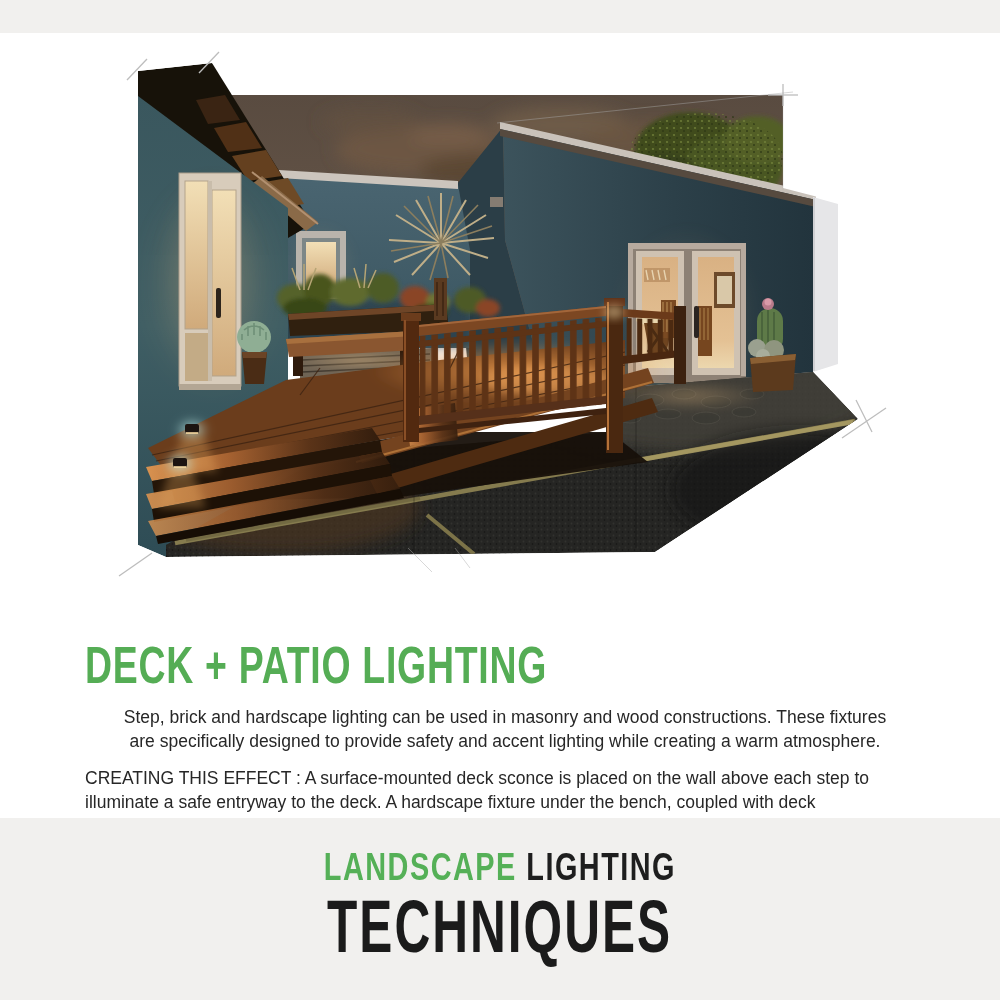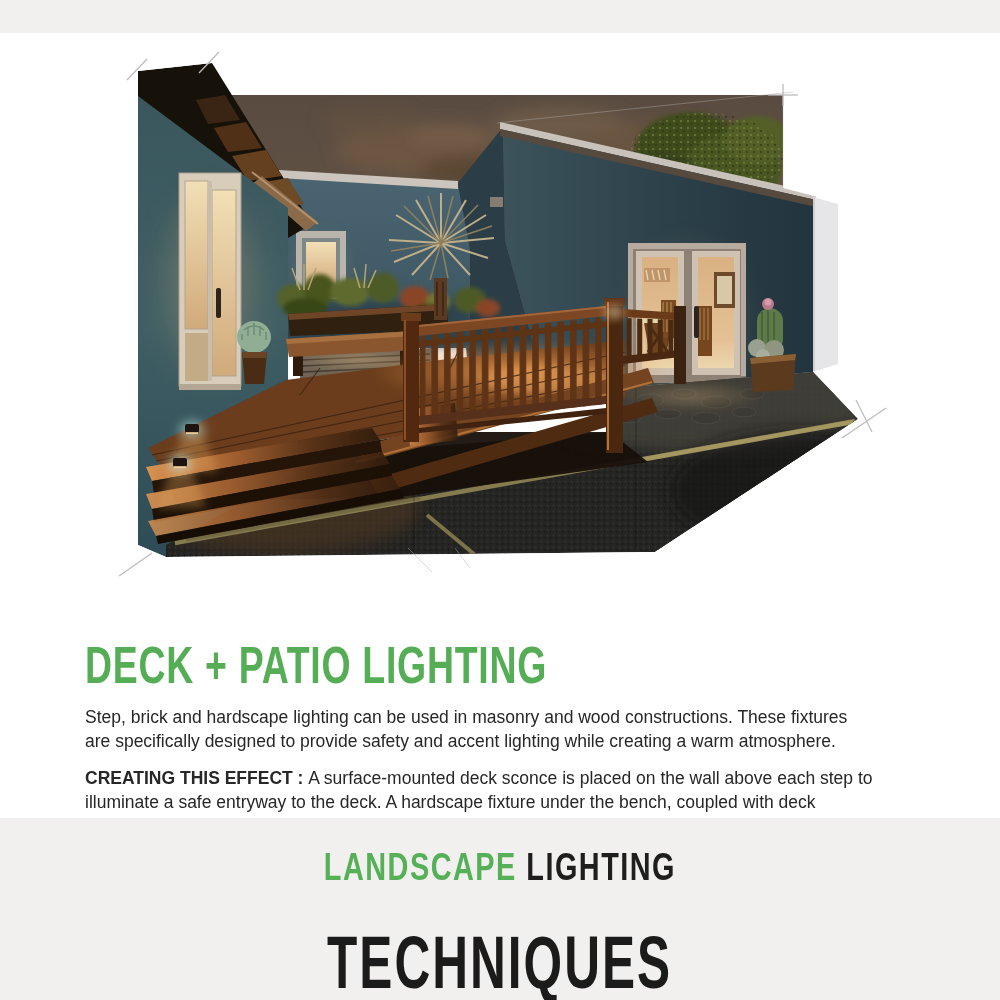--- a/index.html
+++ b/index.html
@@ -1,28 +1,28 @@
 <!DOCTYPE html>
 <html><head>
 <meta charset="utf-8">
 <style>
   html,body{margin:0;padding:0;}
   body{width:1000px;height:1000px;position:relative;background:#ffffff;
        font-family:"Liberation Sans",sans-serif;overflow:hidden;}
   .band{position:absolute;left:0;width:1000px;background:#f1f0ee;}
   #top-band{top:0;height:33px;}
-  #footer-band{top:818px;height:182px;display:flex;flex-direction:column;align-items:center;gap:36px;}
+  #footer-band{top:818px;height:182px;display:flex;flex-direction:column;align-items:center;}
   #scene{position:absolute;left:0;top:0;}
   #article{position:absolute;left:85px;top:639px;width:840px;}
   #main-heading{margin:0;color:#55ad55;font-size:52px;font-weight:bold;letter-spacing:1px;
      transform:scaleX(.72);transform-origin:left center;white-space:nowrap;line-height:1.0;}
   .body-text{font-size:17.5px;line-height:1.38;color:#272727;white-space:pre-line;margin:0;}
-  #paragraph-1{margin-top:14px;}
+  #paragraph-1{margin-top:14px;text-align:center;}
   #paragraph-2{margin-top:13px;}
-  .bold-label{font-weight:bold;}
+  .bold-label{font-weight:normal;}
   #footer-line1{margin-top:29px;font-size:39px;font-weight:bold;letter-spacing:2px;
      transform:scaleX(.74);transform-origin:center;white-space:nowrap;line-height:1;}
   #footer-line1 .green{color:#55b057;}
   #footer-line1 .dark{color:#1e1e1e;}
   #footer-line2{margin-top:4px;font-size:74px;font-weight:bold;letter-spacing:3px;color:#1b1b1b;
      transform:scaleX(.67);transform-origin:center;white-space:nowrap;line-height:1;}
 </style>
 </head>
 <body>
 

